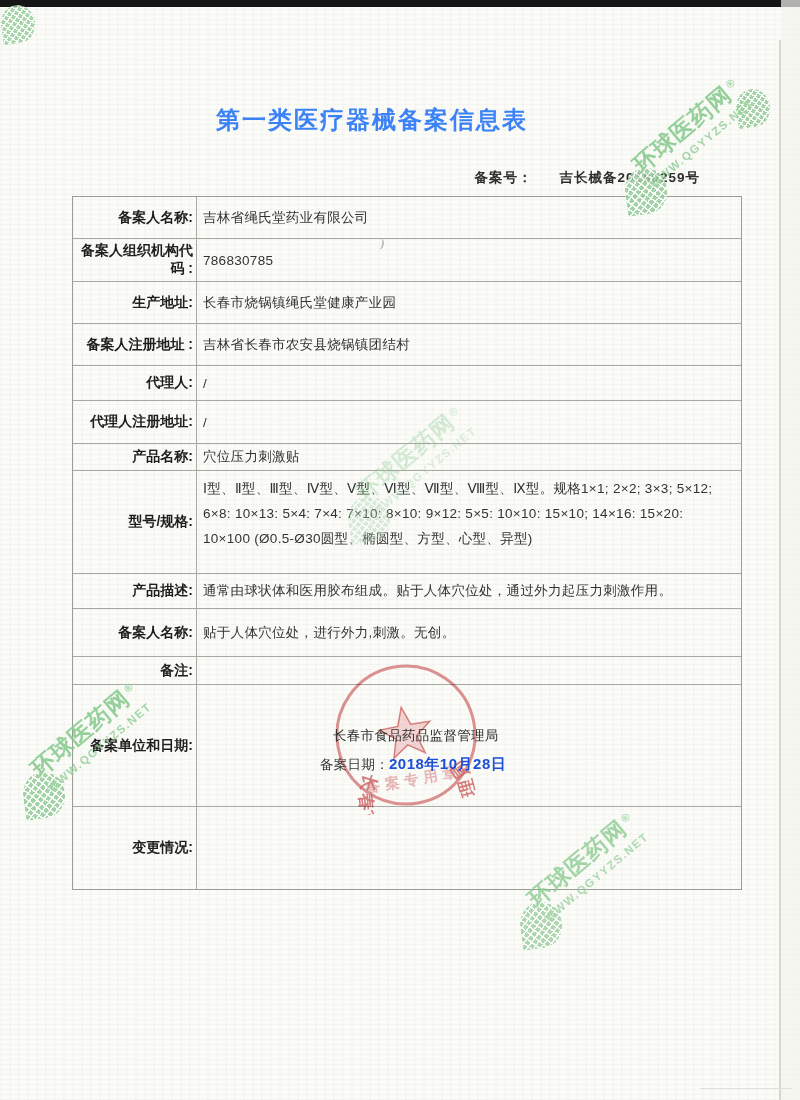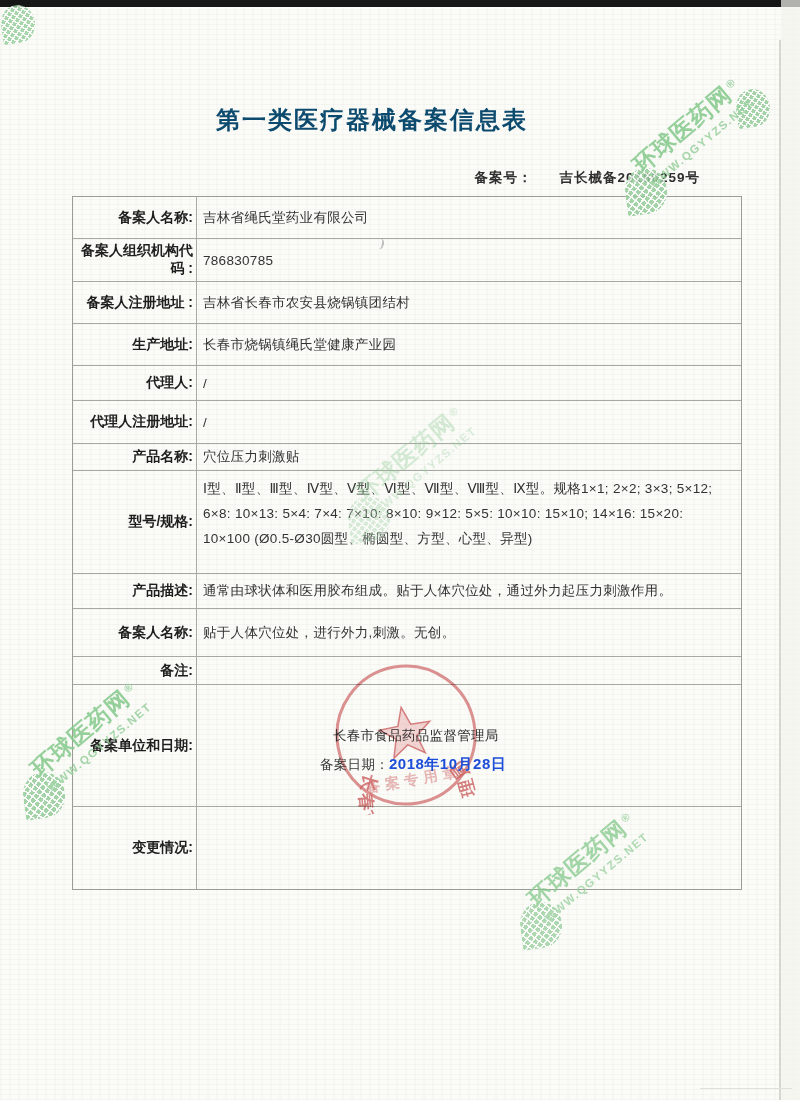--- a/index.html
+++ b/index.html
@@ -11,21 +11,21 @@
       repeating-linear-gradient(0deg, rgba(160,160,148,0.07) 0 1px, transparent 1px 5px),
       repeating-linear-gradient(90deg, rgba(170,170,158,0.05) 0 2px, transparent 2px 9px);
   }
   .scan-bar{position:absolute;left:0;top:0;width:800px;height:7px;background:#161616;}
   .edge-line{position:absolute;left:779px;top:40px;width:2px;height:1060px;background:#d7d7d2;}
   .edge-shade{position:absolute;left:781px;top:0;width:19px;height:1100px;background:rgba(244,244,238,0.7);}
   .bottom-mark{position:absolute;left:700px;top:1088px;width:92px;height:1px;background:#e0e0da;}
 
   .title{
     position:absolute;left:0;top:104px;width:744px;text-align:center;
-    font-size:24px;font-weight:700;letter-spacing:2px;color:#0c4a6e;
+    font-size:24px;font-weight:700;letter-spacing:2px;color:#3b82f6;
   }
   .filing-line{
     position:absolute;top:169px;right:100px;font-size:13.5px;font-weight:700;color:#2e2e2e;letter-spacing:1px;
   }
   .filing-line .lbl{margin-right:27px;}
 
   .doc-table{
     position:absolute;left:72px;top:196px;width:670px;
     border:1px solid #9c9c96;box-sizing:border-box;z-index:2;
   }
@@ -100,26 +100,26 @@
 <div class="doc-table">
   <div class="trow h42">
     <div class="tlabel">备案人名称:</div>
     <div class="tvalue">吉林省绳氏堂药业有限公司</div>
   </div>
   <div class="trow h43">
     <div class="tlabel">备案人组织机构代码 :</div>
     <div class="tvalue">786830785</div>
   </div>
   <div class="trow h42">
+    <div class="tlabel">生产地址:</div>
+    <div class="tvalue">长春市烧锅镇绳氏堂健康产业园</div>
+  </div>
+  <div class="trow h42">
     <div class="tlabel">备案人注册地址 :</div>
     <div class="tvalue">吉林省长春市农安县烧锅镇团结村</div>
-  </div>
-  <div class="trow h42">
-    <div class="tlabel">生产地址:</div>
-    <div class="tvalue">长春市烧锅镇绳氏堂健康产业园</div>
   </div>
   <div class="trow h35">
     <div class="tlabel">代理人:</div>
     <div class="tvalue">/</div>
   </div>
   <div class="trow h43">
     <div class="tlabel">代理人注册地址:</div>
     <div class="tvalue">/</div>
   </div>
   <div class="trow h27">

